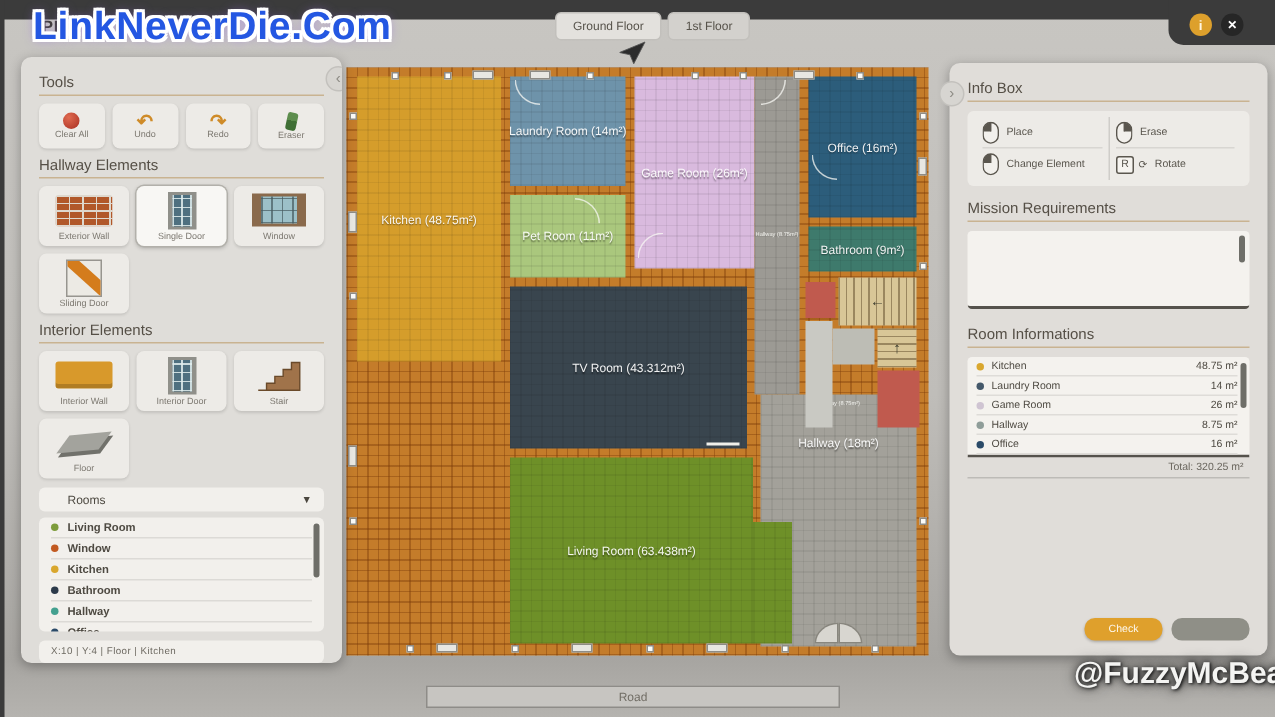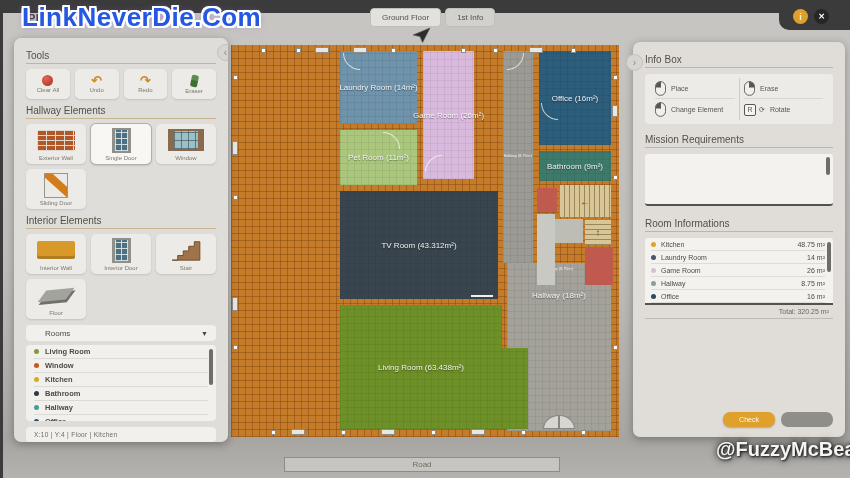--- a/index.html
+++ b/index.html
@@ -157,21 +157,21 @@
 
   <div class="top-strip"></div>
   <div class="left-strip"></div>
   <div class="tr-dark"></div>
 
   <div class="planner-title">PLANNER</div>
   <div class="wm-top">LinkNeverDie.Com</div>
 
   <div class="tabs">
     <div class="tab active">Ground Floor</div>
-    <div class="tab">1st Info</div>
+    <div class="tab">1st Floor</div>
   </div>
 
   <div class="circ-icon info-icon">i</div>
   <div class="circ-icon close-icon">✕</div>
 
   <div class="cursor-arrow">
     <svg width="18" height="16" viewBox="0 0 18 16">
         <polygon points="17,1 0,8 7,9.5 9.5,15.5" fill="#2c2c2c" stroke="#555" stroke-width="0.6"></polygon>
       </svg>
   </div>
@@ -296,27 +296,30 @@
         <span>Office</span>
       </div>
       <div class="scroll-thumb" style="top:4px;height:36px;"></div>
     </div>
 
     <div class="status-bar">X:10   |   Y:4   |   Floor   |   Kitchen</div>
   </div>
 
   <div class="plan">
 
+    <div class="proom" style="left: 7px; top: 6px; width: 96px; height: 190px; background-color: rgb(213, 157, 43);">
+      <span class="rlabel">Kitchen (48.75m²)</span>
+    </div>
     <div class="proom" style="left: 109px; top: 6px; width: 77px; height: 73px; background-color: rgb(110, 147, 170);">
       <span class="rlabel">Laundry Room (14m²)</span>
     </div>
     <div class="proom" style="left: 109px; top: 85px; width: 77px; height: 55px; background-color: rgb(170, 199, 125);">
       <span class="rlabel">Pet Room (11m²)</span>
     </div>
-    <div class="proom" style="left: 192px; top: 6px; width: 51px; height: 128px; background-color: rgb(217, 186, 222);">
+    <div class="proom" style="left: 192px; top: 6px; width: 80px; height: 128px; background-color: rgb(217, 186, 222);">
       <span class="rlabel">Game Room (26m²)</span>
     </div>
     <div class="proom" style="left: 272px; top: 6px; width: 30px; height: 212px; background-color: rgb(156, 154, 148);">
       <div class="tiny" style="top:100px;">
           <span>Hallway (8.75m²)</span>
         </div>
     </div>
     <div class="proom" style="left: 308px; top: 6px; width: 72px; height: 94px; background-color: rgb(44, 93, 123);">
       <span class="rlabel">Office (16m²)</span>
     </div>

